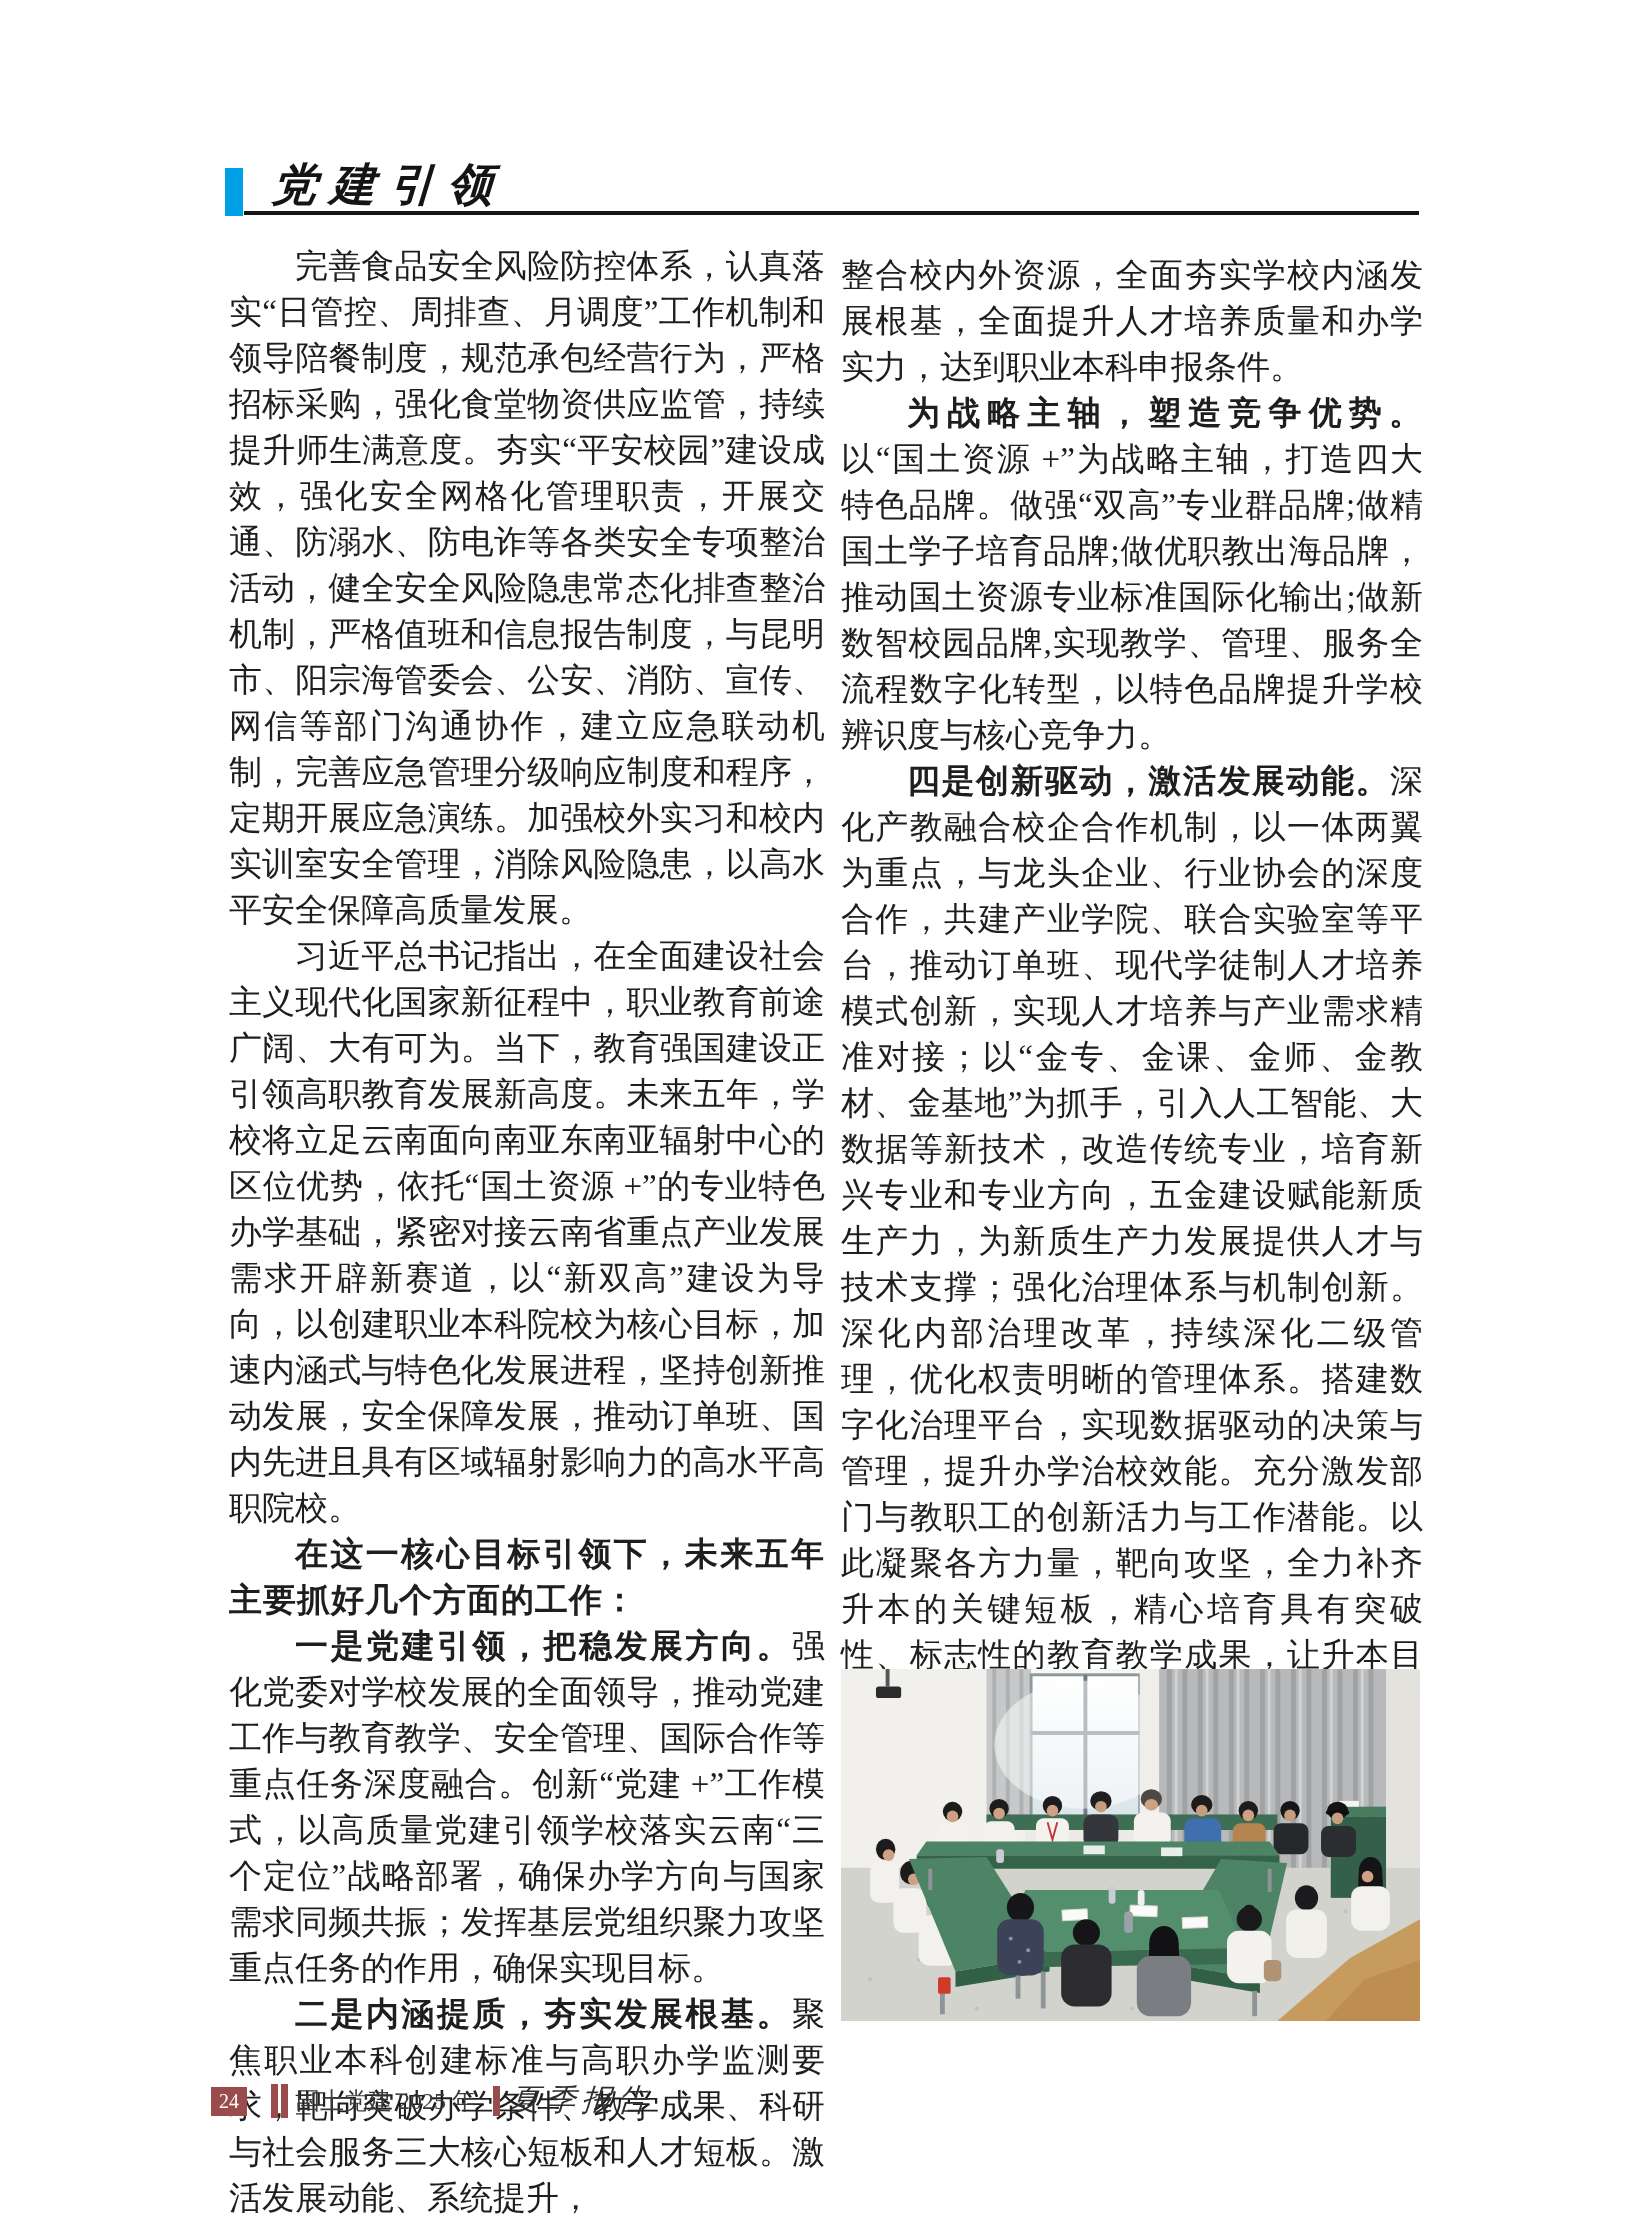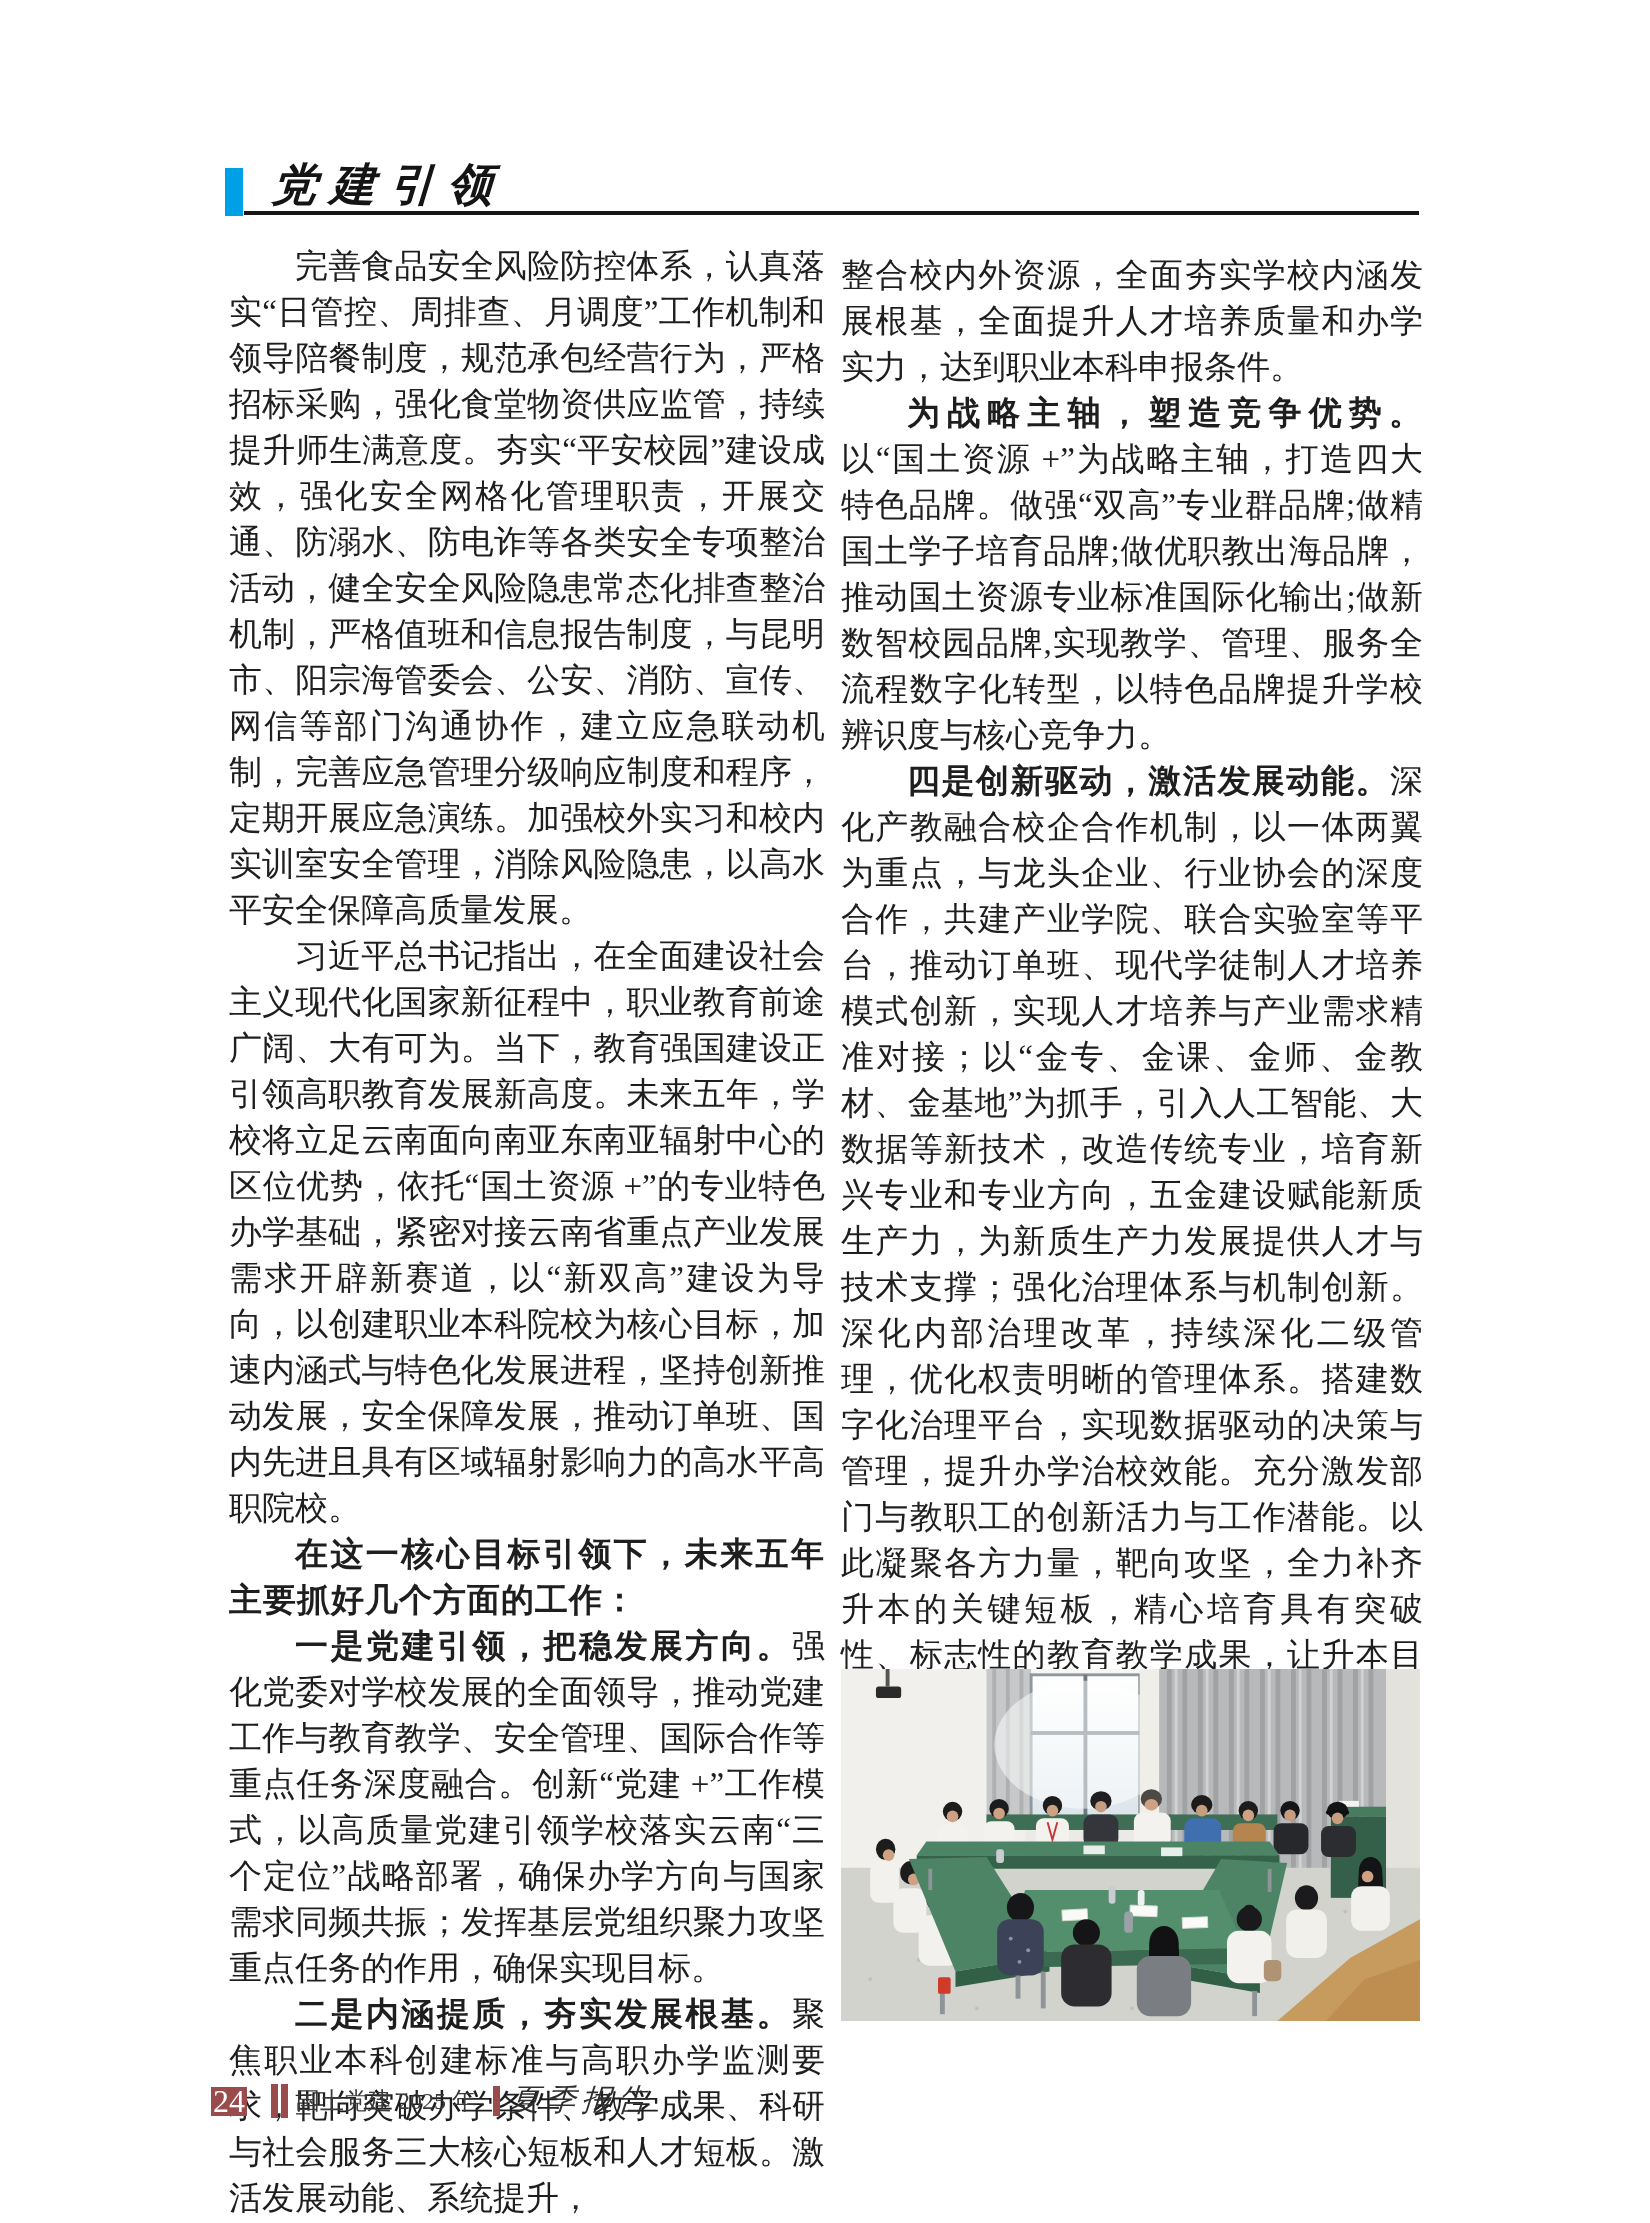--- a/index.html
+++ b/index.html
@@ -39,21 +39,21 @@
     font-weight:700;letter-spacing:1px;
   }
   
   .photo-wrap{
     position:absolute;left:841px;top:1669px;width:579px;height:352px;
   }
   .photo-wrap svg{display:block;width:579px;height:352px;}
   
   .page-num-badge{
     position:absolute;left:211px;top:2087px;width:36px;height:29px;
-    background:var(--maroon);color:#ffffff;font-size:32px;line-height:29px;
+    background:var(--maroon);color:#ffffff;font-size:20px;line-height:29px;
     text-align:center;font-family:"Liberation Serif","DejaVu Serif",serif;
   }
   .footer-bar{position:absolute;background:var(--maroon);}
   .fb1{left:271px;top:2084px;width:6.8px;height:34px;}
   .fb2{left:281px;top:2084px;width:6.8px;height:34px;}
   .fb3{left:493px;top:2086px;width:6.8px;height:30px;}
   .footer-pub{
     position:absolute;left:296px;top:2086px;font-size:24px;line-height:31px;
     color:#3a3a3a;white-space:nowrap;
   }

